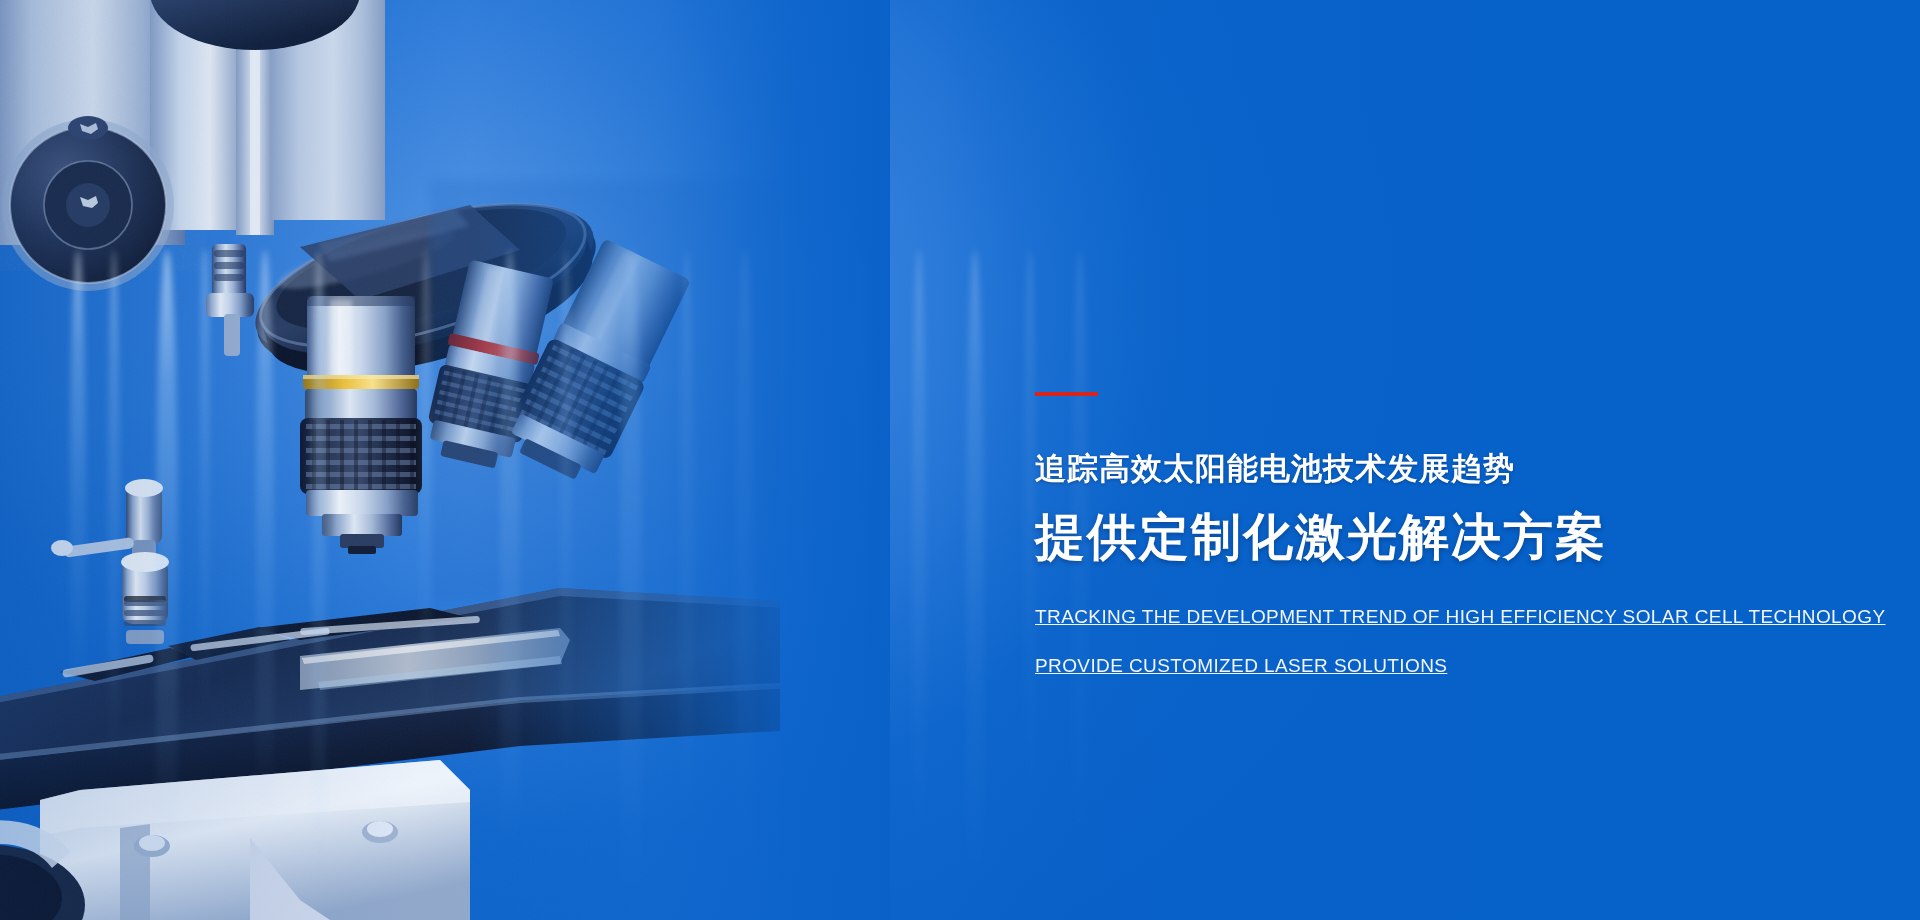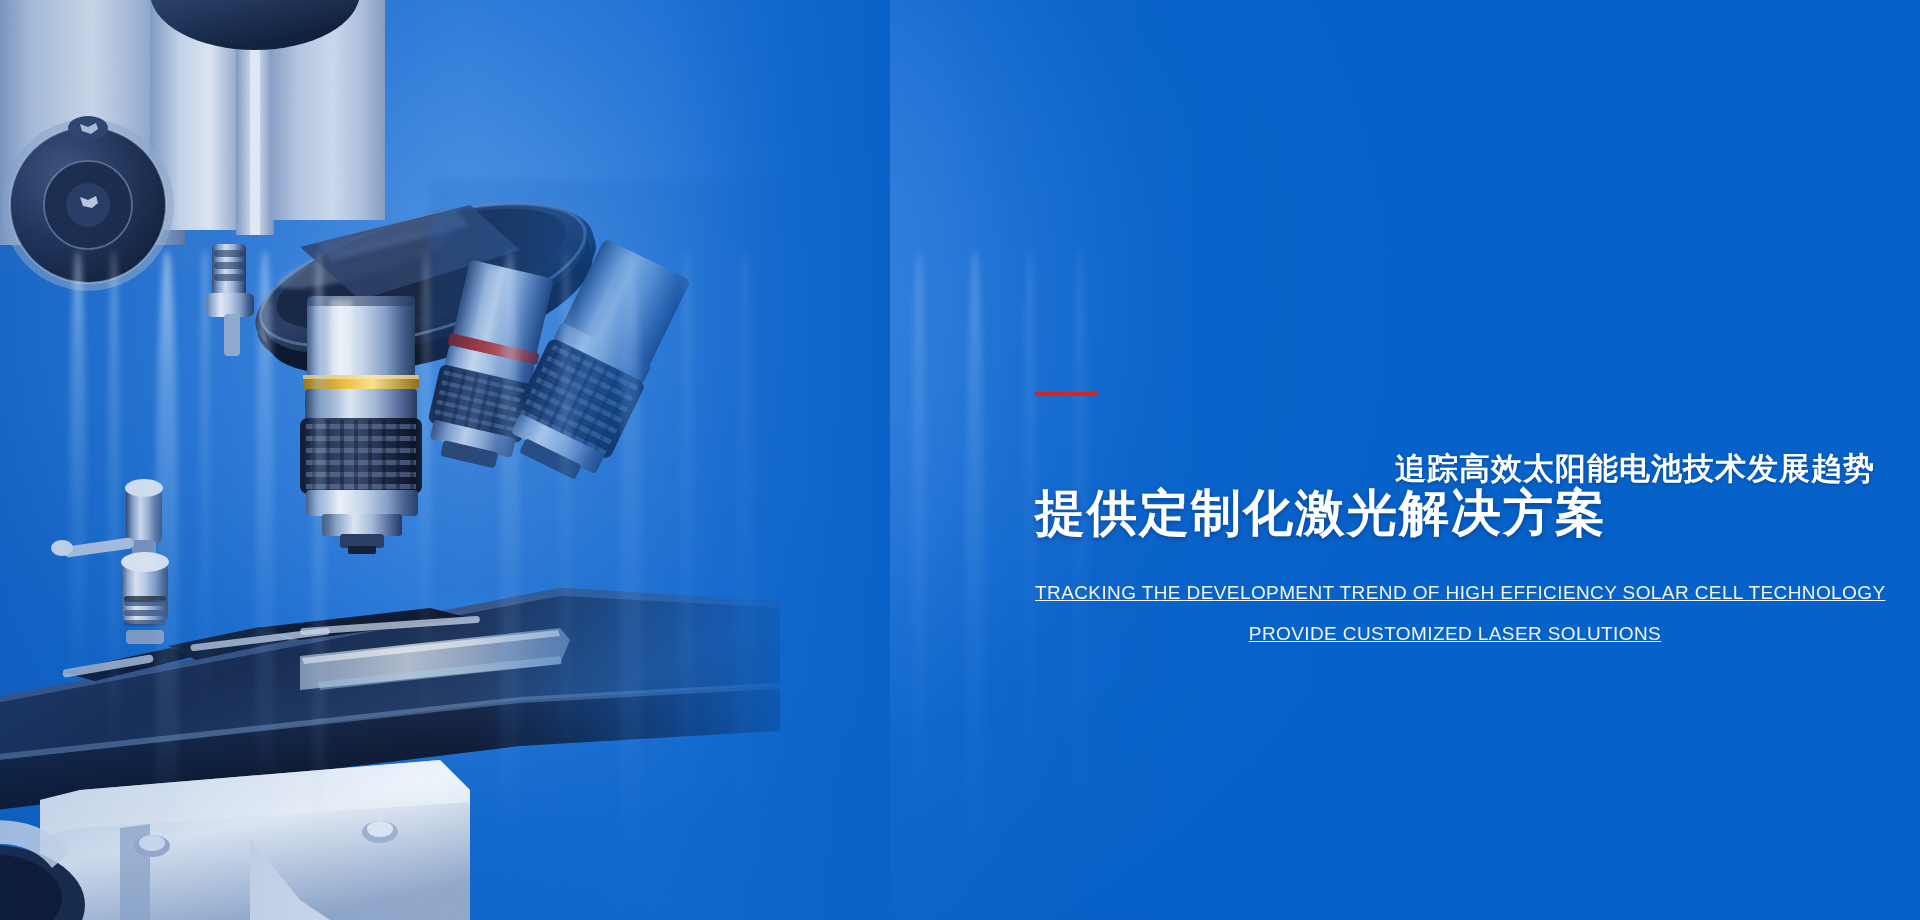--- a/index.html
+++ b/index.html
@@ -56,36 +56,35 @@
     color:#ffffff;
   }
   .accent-rule {
     width:63px; height:4px; background:#d8251c; margin-bottom:57px;
   }
   .subhead {
     font-size:31px; font-weight:bold; line-height:1;
     letter-spacing:1px; color:#ffffff;
     text-shadow:0 1px 3px rgba(0,20,60,.35);
     white-space:nowrap;
-    text-align:right;
   }
   .headline {
     font-size:50px; font-weight:bold; line-height:1;
-    letter-spacing:2px; color:#ffffff; margin-top:4px;
+    letter-spacing:2px; color:#ffffff; margin-top:28px;
     text-shadow:0 2px 5px rgba(0,20,60,.35);
     white-space:nowrap;
   }
   .eng { margin-top:45px; }
   .eng-line {
     font-size:19px; font-weight:400; line-height:1;
     letter-spacing:.4px; color:#f2f6fb;
     white-space:nowrap;
     text-decoration:underline;
   }
-  .eng-line + .eng-line { margin-top:22px;text-align:center; }
+  .eng-line + .eng-line { margin-top:30px; }
 </style>
 </head>
 <body>
 
 <div class="banner">
 
   <div class="bg-base"></div>
 
   <div class="photo">
     <svg width="780" height="920" viewBox="0 0 780 920" xmlns="http://www.w3.org/2000/svg">

